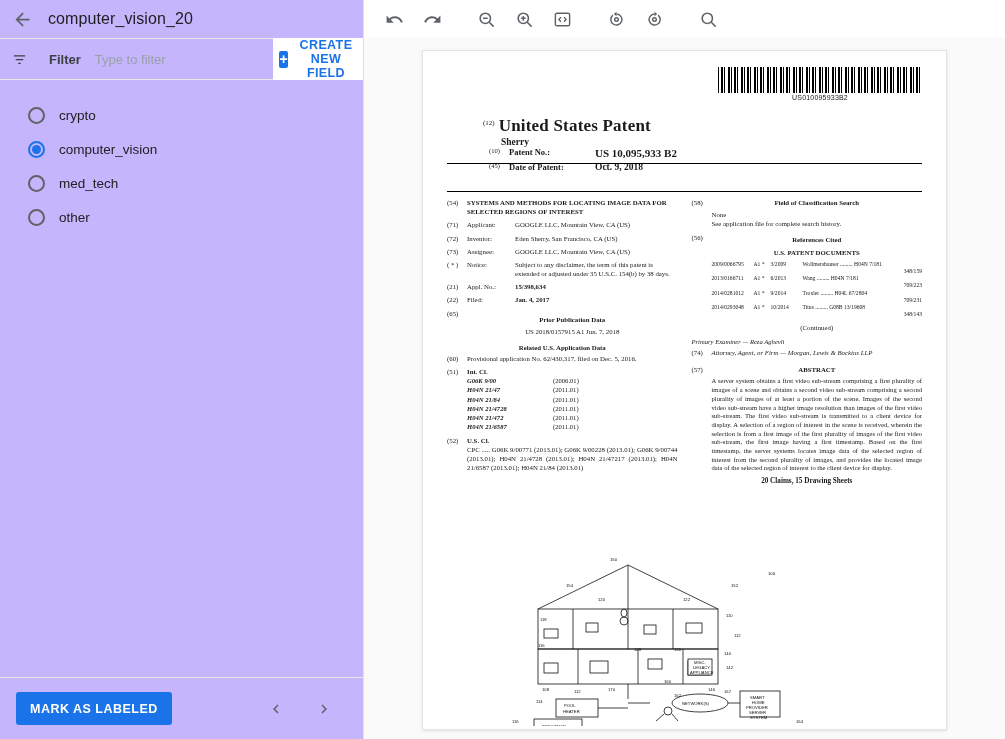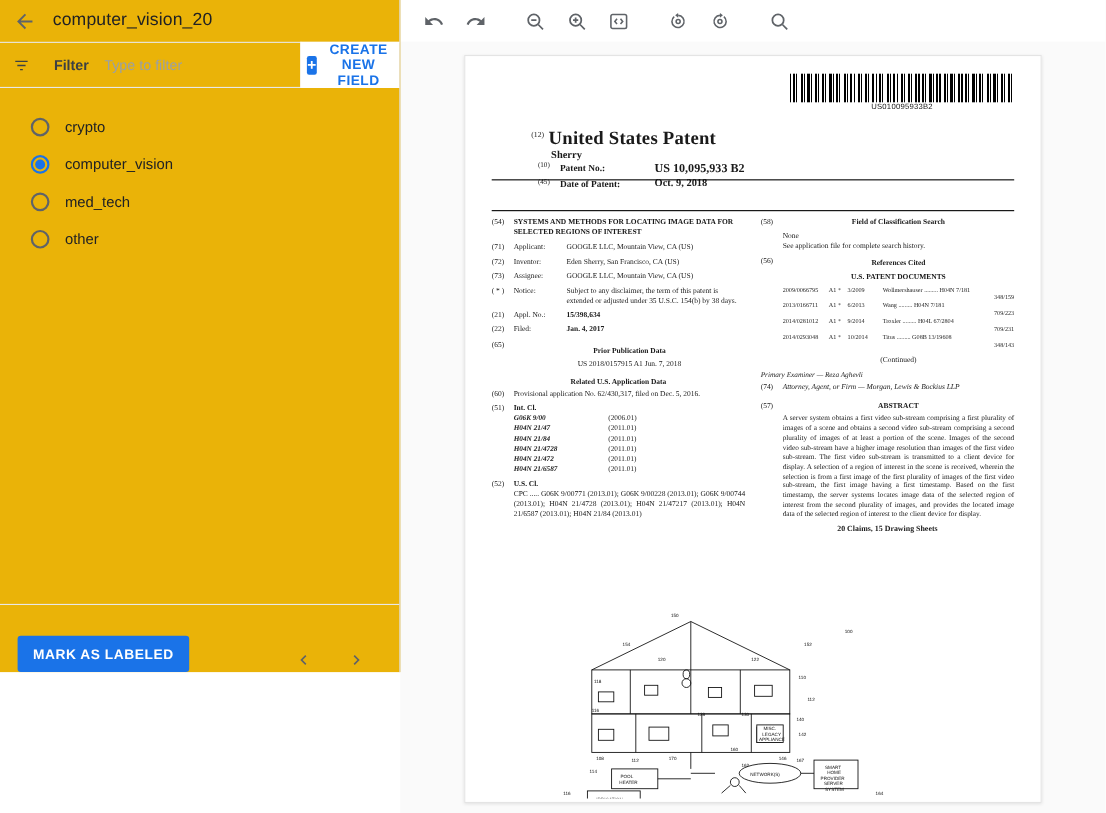--- a/index.html
+++ b/index.html
@@ -7,24 +7,24 @@
     margin: 0; padding: 0;
     width: 1005px; height: 739px;
     overflow: hidden;
     font-family: "Liberation Sans", sans-serif;
     background: #ffffff;
   }
   #app { display: flex; width: 1005px; height: 739px; }
 
   
   #left-panel {
-    width: 364px; height: 611px;
+    width: 364px; height: 739px;
     border-right: 1px solid #e0e0e0;
     display: flex; flex-direction: column;
-    background: #eab308;
+    background: #c4b5fd;
     position: relative;
   }
   #left-header {
     height: 38px;
     display: flex; align-items: center;
     padding: 0 10px;
     gap: 14px;
   }
   #back-icon {
     width: 24px; height: 24px;
@@ -99,21 +99,21 @@
   .radio-inner {
     width: 9px; height: 9px; border-radius: 50%;
     background: transparent;
   }
   .radio-row.selected .radio-inner { background: #1a73e8; }
   .radio-label { font-size: 13.5px; color: #202124; }
 
   #left-footer {
     height: 62px;
     border-top: 1px solid #e8e8e8;
-    display: flex; align-items: flex-end;
+    display: flex; align-items: center;
     padding: 0 16px;
   }
   #mark-labeled-btn {
     background: #1a73e8;
     color: #fff;
     border: none;
     border-radius: 3px;
     height: 33px;
     padding: 0 14px;
     font-size: 12.5px; font-weight: bold;

